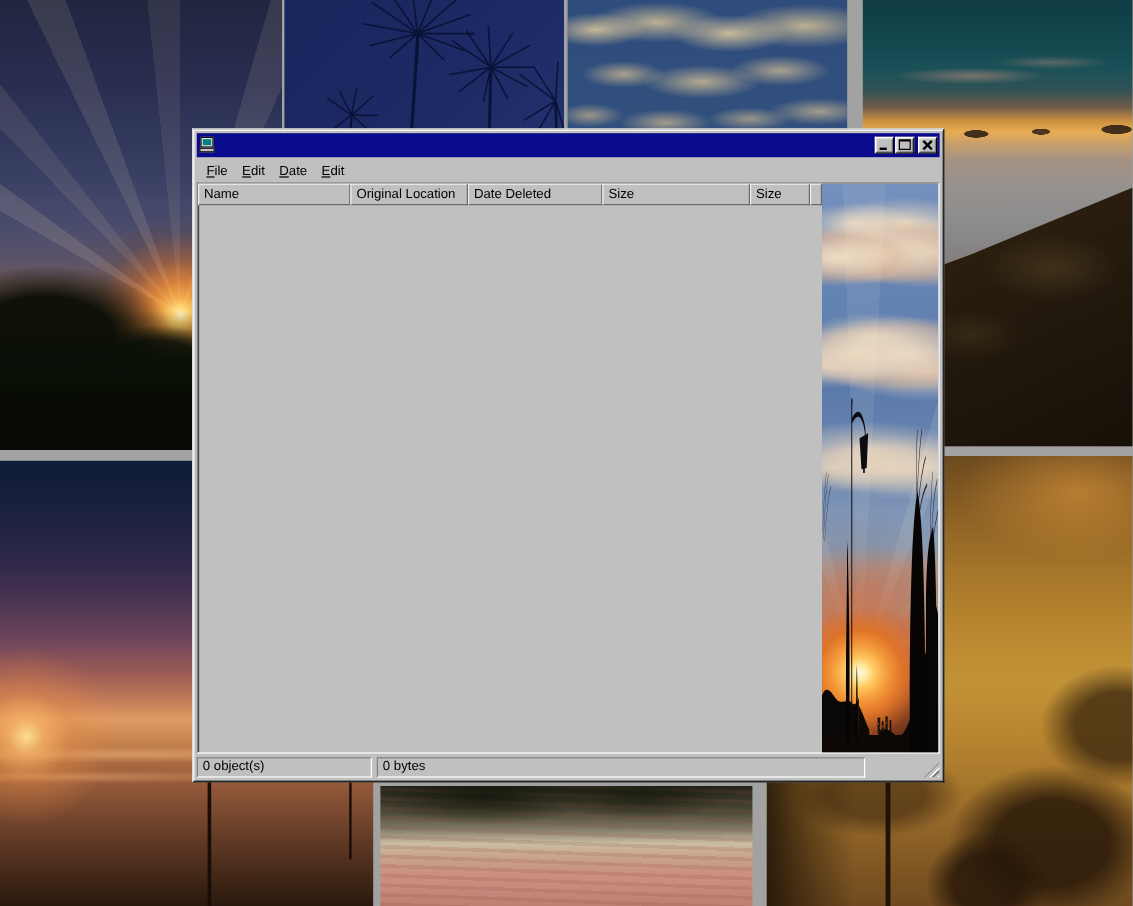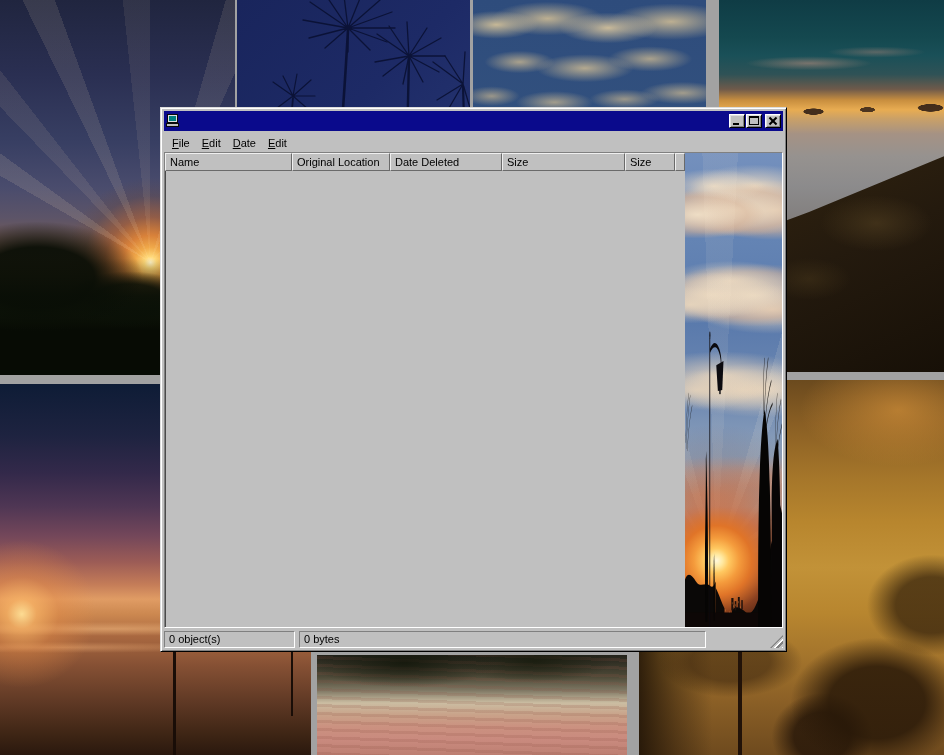--- a/index.html
+++ b/index.html
@@ -137,21 +137,21 @@
     radial-gradient(220px 28px at 85% 68%, rgba(205,150,125,.6), transparent 70%),
     radial-gradient(260px 30px at 35% 79%, rgba(190,125,100,.5), transparent 70%);}
   .photo-sun{position:absolute;inset:0;background:
     radial-gradient(circle at 32.6% 86%, #fff8dc 0%, #ffe9a0 1.5%, #ffc860 3%, #f49b3c 5.5%, #e07428 8.5%, rgba(200,90,40,.6) 13%, rgba(140,60,35,.3) 19%, rgba(90,40,30,.12) 26%, transparent 33%),
     conic-gradient(from -78deg at 32.6% 86%, rgba(255,240,218,.1) 0 5deg, transparent 5deg 13deg, rgba(255,240,218,.07) 13deg 17deg, transparent 17deg 27deg, rgba(255,243,222,.11) 27deg 32deg, transparent 32deg 43deg, rgba(255,240,218,.08) 43deg 47deg, transparent 47deg 58deg, rgba(255,243,222,.1) 58deg 64deg, transparent 64deg 76deg, rgba(255,240,218,.08) 76deg 81deg, transparent 81deg 94deg, rgba(255,243,222,.11) 94deg 100deg, transparent 100deg 113deg, rgba(255,240,218,.07) 113deg 118deg, transparent 118deg 132deg, rgba(255,243,222,.1) 132deg 138deg, transparent 138deg 151deg, rgba(255,240,218,.08) 151deg 156deg, transparent 156deg 360deg);}
   .photo-svg{position:absolute;inset:0;width:100%;height:100%;}
 
   .statusbar{flex:0 0 18px;height:18px;margin-top:2px;display:flex;align-items:center;position:relative;}
   .spanel{box-sizing:border-box;height:17px;border:1px solid;border-color:#808080 #fff #fff #808080;
     font-size:11px;color:#000;padding:1px 4px;white-space:nowrap;overflow:hidden;}
-  .spanel-1{width:131px;margin-right:4px;}
+  .spanel-1{width:146px;margin-right:4px;}
   .spanel-2{width:407px;}
   .grip{position:absolute;right:0;bottom:0;width:13px;height:13px;
     background:repeating-linear-gradient(135deg, transparent 0 2px, #fff 2px 3px, #808080 3px 5px);
     clip-path:polygon(100% 0, 100% 100%, 0 100%);}
 </style>
 </head>
 <body>
 
 <div class="desktop">
 

